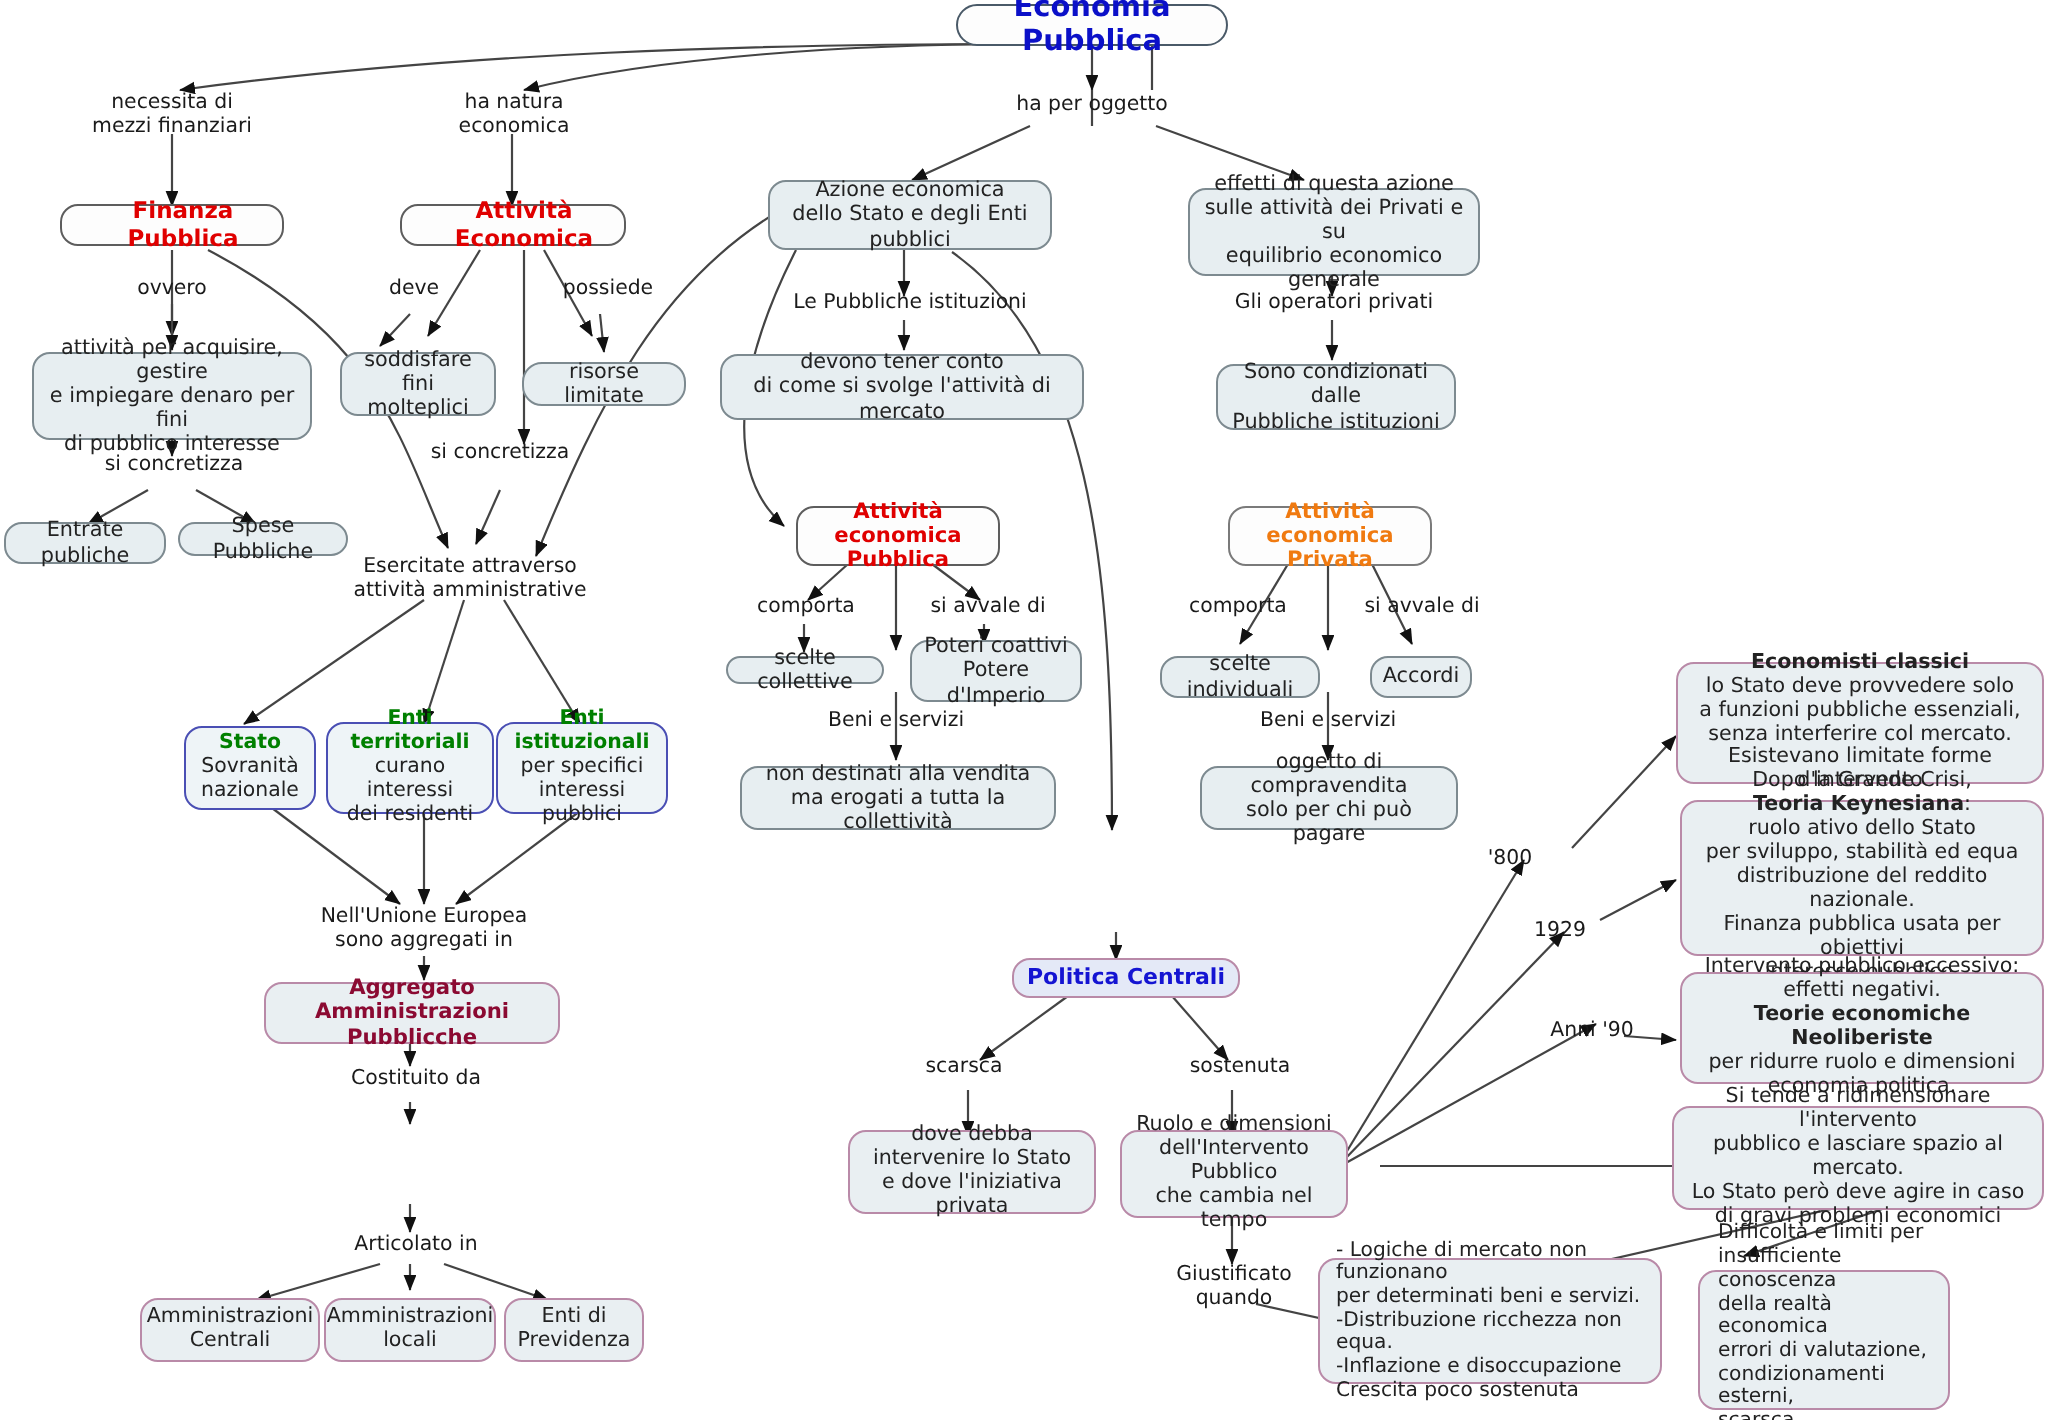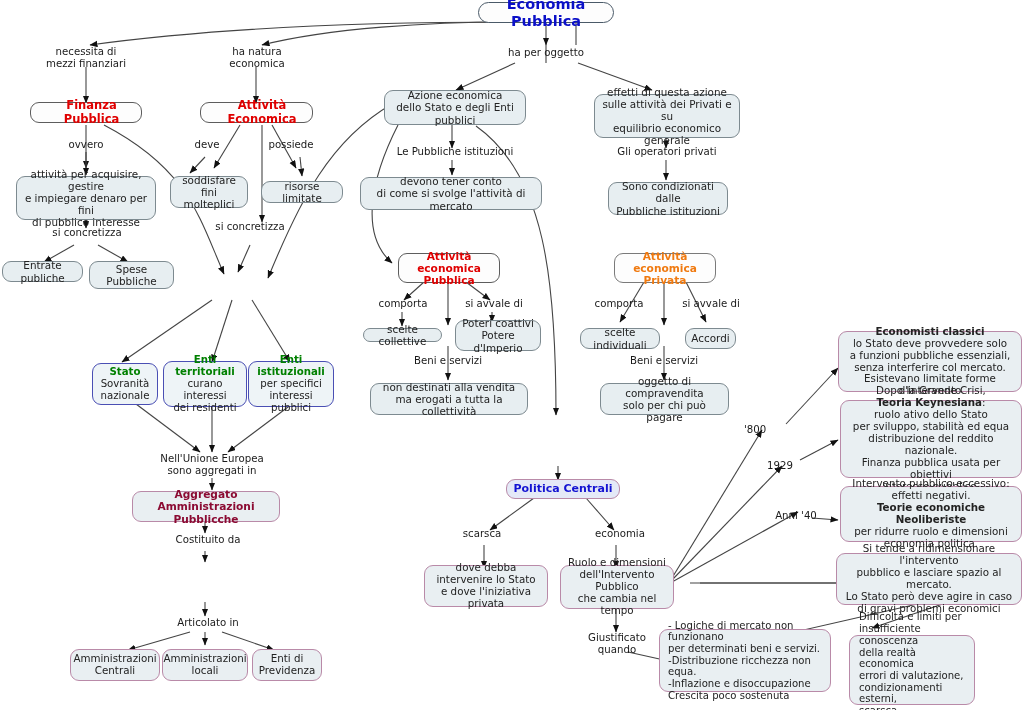--- a/index.html
+++ b/index.html
@@ -168,52 +168,53 @@
 
   <div class="node n-plain" style="left:384px;top:90px;width:142px;height:35px;">
     <span class="tx">Azione economica<br>dello Stato e degli Enti pubblici</span>
   </div>
   <div class="node n-plain" style="left:594px;top:94px;width:146px;height:44px;">
     <span class="tx">effetti di questa azione<br>sulle attività dei Privati e su<br>equilibrio economico generale</span>
   </div>
 
   <div class="lbl" style="left:54px;top:139px;width:64px;">ovvero</div>
   <div class="lbl" style="left:185px;top:139px;width:44px;">deve</div>
-  <div class="lbl" style="left:259px;top:139px;width:64px;">possiede</div>
+  <div class="lbl" style="left:272px;top:139px;width:64px;">possiede</div>
 
   <div class="node n-plain" style="left:16px;top:176px;width:140px;height:44px;">
     <span class="tx">attività per acquisire, gestire<br>e impiegare denaro per fini<br>di pubblico interesse</span>
   </div>
   <div class="node n-plain" style="left:170px;top:176px;width:78px;height:32px;">
     <span class="tx">soddisfare<br>fini molteplici</span>
   </div>
-  <div class="node n-plain" style="left:261px;top:181px;width:82px;height:22px;">
+  <div class="node n-plain" style="left:261px;top:181px;width:82px;height:22px;border-radius:10px;">
     <span class="tx">risorse limitate</span>
   </div>
 
   <div class="lbl" style="left:390px;top:146px;width:130px;">Le Pubbliche istituzioni</div>
   <div class="lbl" style="left:612px;top:146px;width:110px;">Gli operatori privati</div>
 
   <div class="node n-plain" style="left:360px;top:177px;width:182px;height:33px;">
     <span class="tx">devono tener conto<br>di come si svolge l'attività di mercato</span>
   </div>
   <div class="node n-plain" style="left:608px;top:182px;width:120px;height:33px;">
     <span class="tx">Sono condizionati dalle<br>Pubbliche istituzioni</span>
   </div>
 
   <div class="lbl" style="left:42px;top:227px;width:90px;">si concretizza</div>
   <div class="lbl" style="left:205px;top:221px;width:90px;">si concretizza</div>
 
   <div class="node n-plain" style="left:2px;top:261px;width:81px;height:21px;">
     <span class="tx">Entrate publiche</span>
   </div>
-  <div class="node n-plain" style="left:89px;top:261px;width:85px;height:28px;">
+  <div class="node n-plain" style="left:89px;top:261px;width:85px;height:17px;">
     <span class="tx">Spese Pubbliche</span>
   </div>
 
+  <div class="lbl" style="left:170px;top:278px;width:130px;">Esercitate attraverso<br>attività amministrative</div>
 
   <div class="node n-redhdr-sm" style="left:398px;top:253px;width:102px;height:30px;">
     <span class="tx">Attività economica<br>Pubblica</span>
   </div>
   <div class="node n-orange" style="left:614px;top:253px;width:102px;height:30px;">
     <span class="tx">Attività economica<br>Privata</span>
   </div>
 
   <div class="lbl" style="left:370px;top:298px;width:66px;">comporta</div>
   <div class="lbl" style="left:459px;top:298px;width:70px;">si avvale di</div>
@@ -273,38 +274,38 @@
   <div class="node n-pink" style="left:252px;top:649px;width:70px;height:32px;">
     <span class="tx">Enti di<br>Previdenza</span>
   </div>
 
 
   <div class="node n-pinkblue" style="left:506px;top:479px;width:114px;height:20px;">
     <span class="tx">Politica Centrali</span>
   </div>
 
   <div class="lbl" style="left:455px;top:528px;width:54px;">scarsca</div>
-  <div class="lbl" style="left:590px;top:528px;width:60px;">economia</div>
+  <div class="lbl" style="left:590px;top:528px;width:60px;">sostenuta</div>
 
   <div class="node n-pink" style="left:424px;top:565px;width:124px;height:42px;">
     <span class="tx">dove debba<br>intervenire lo Stato<br>e dove l'iniziativa privata</span>
   </div>
   <div class="node n-pink" style="left:560px;top:565px;width:114px;height:44px;">
     <span class="tx">Ruolo e dimensioni<br>dell'Intervento Pubblico<br>che cambia nel tempo</span>
   </div>
 
   <div class="lbl" style="left:582px;top:632px;width:70px;">Giustificato<br>quando</div>
 
   <div class="node n-pinkleft" style="left:659px;top:629px;width:172px;height:63px;padding:3px 4px;">
     <span class="tx">- Logiche di mercato non funzionano<br>per determinati beni e servizi.<br>-Distribuzione ricchezza non equa.<br>-Inflazione e disoccupazione<br>Crescita poco sostenuta</span>
   </div>
 
   <div class="lbl" style="left:740px;top:424px;width:30px;">'800</div>
   <div class="lbl" style="left:762px;top:460px;width:36px;">1929</div>
-  <div class="lbl" style="left:768px;top:510px;width:56px;">Anni '40</div>
+  <div class="lbl" style="left:768px;top:510px;width:56px;">Anni '90</div>
   <div class="lbl" style="left:960px;top:577px;width:34px;">Oggi</div>
 
   <div class="node n-pink" style="left:838px;top:331px;width:184px;height:61px;">
     <span class="tx"><span class="b">Economisti classici</span><br>lo Stato deve provvedere solo<br>a funzioni pubbliche essenziali,<br>senza interferire col mercato.<br>Esistevano limitate forme d'intervento</span>
   </div>
 
   <div class="node n-pink" style="left:840px;top:400px;width:182px;height:78px;">
     <span class="tx">Dopo la Grande Crisi,<br><span class="b">Teoria Keynesiana</span>:<br>ruolo ativo dello Stato<br>per sviluppo, stabilità ed equa<br>distribuzione del reddito nazionale.<br>Finanza pubblica usata per obiettivi<br>interesse pubblico.</span>
   </div>
 

